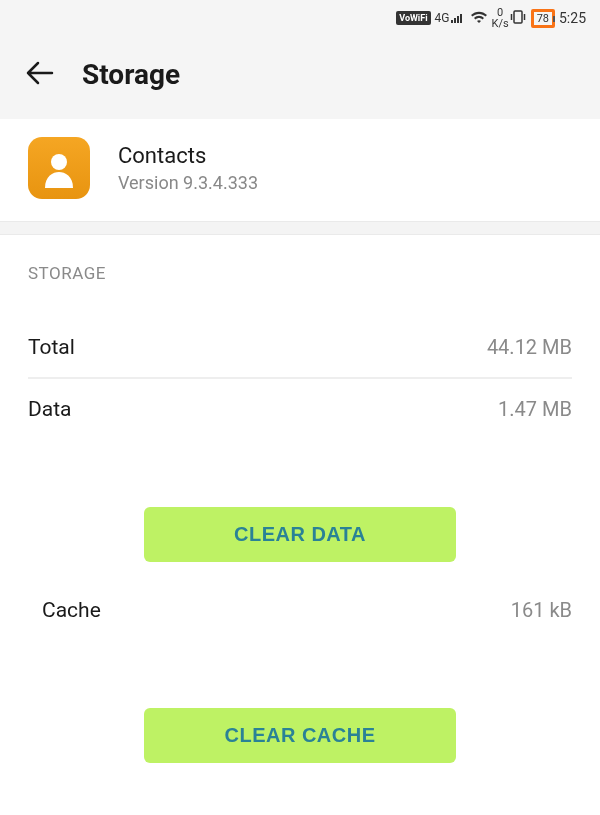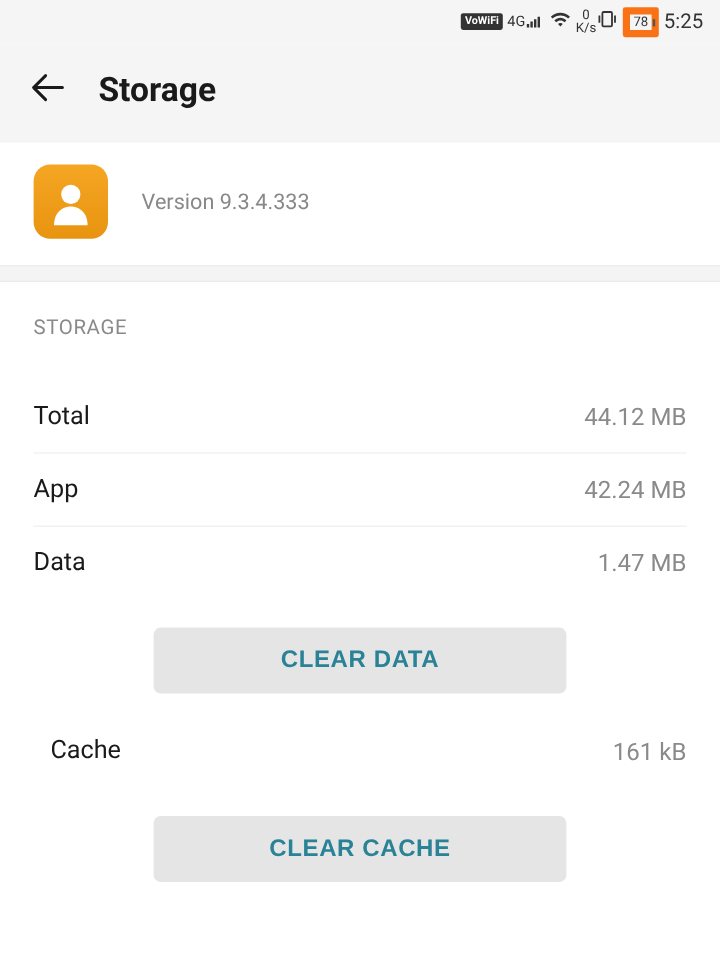--- a/index.html
+++ b/index.html
@@ -26,21 +26,21 @@
       background: #333;
       color: #fff;
       font-size: 9px;
       font-weight: bold;
       padding: 2px 3px;
       border-radius: 2px;
     }
     .signal-4g { font-size: 12px; display: flex; align-items: center; }
     .speed { font-size: 11px; line-height: 1; text-align: center; }
     .battery-box {
-      border: 6px solid #f97316;
+      border: 3px solid #f97316;
       border-radius: 2px;
       padding: 0 3px;
       font-size: 11px;
       position: relative;
     }
     .battery-box::after {
       content: '';
       position: absolute;
       right: -3px;
       top: 4px;
@@ -105,30 +105,31 @@
     }
     .row-label { font-size: 21px; color: #1a1a1a; }
     .row-value { font-size: 20px; color: #8a8a8a; }
     .divider { border: none; border-top: 1px solid #eee; }
     .action-row {
       display: flex;
       justify-content: center;
       padding: 24px 0 32px 0;
     }
     .action-button {
-      background: #e5e5e5;
+      background: #bef264;
       border: none;
       border-radius: 6px;
       padding: 16px 0;
-      width: 344px;
+      width: 312px;
       font-size: 20px;
       font-weight: 600;
       color: #2a8296;
       letter-spacing: 0.5px;
       cursor: pointer;
+      margin-top: 44px;
     }
   </style>
 </head>
 <body>
 
 <div class="status-bar">
   <div class="status-left">
     <span class="vowifi-badge">VoWiFi</span>
     <span class="signal-4g">
       <span>4G</span>
@@ -148,60 +149,57 @@
   </div>
   <div class="status-right">
     <span>
       <svg width="18" height="16" viewBox="0 0 18 16">
           <rect x="5" y="2" width="8" height="12" rx="1" fill="none" stroke="#333" stroke-width="1.5"></rect>
           <line x1="2.5" y1="5" x2="2.5" y2="11" stroke="#333" stroke-width="1.5"></line>
           <line x1="15.5" y1="5" x2="15.5" y2="11" stroke="#333" stroke-width="1.5"></line>
         </svg>
     </span>
     <span class="battery-box">78</span>
-    <span style="font-size:17px;">5:25</span>
+    <span style="font-size:14px;">5:25</span>
   </div>
 </div>
 
 <div class="header">
   <span class="back-arrow">
     <svg width="30" height="26" viewBox="0 0 30 26">
         <path d="M14 3 L4 13 L14 23 M4 13 L28 13" stroke="#1a1a1a" stroke-width="2.5" fill="none" stroke-linecap="round" stroke-linejoin="round"></path>
       </svg>
   </span>
   <span class="header-title">Storage</span>
 </div>
 
 <div class="app-info">
   <div class="app-icon">
     <svg width="40" height="40" viewBox="0 0 40 40">
         <circle cx="20" cy="14" r="8" fill="#fff"></circle>
         <path d="M6 40 C6 28 14 24 20 24 C26 24 34 28 34 40 Z" fill="#fff"></path>
       </svg>
   </div>
   <div class="app-name-row">
+    <span class="app-name">Contacts</span>
     <span class="app-version">Version 9.3.4.333</span>
   </div>
 </div>
 
 <div class="separator-band"></div>
 
 <div class="section">
   <div class="section-label">STORAGE</div>
 
   <div class="row">
     <span class="row-label">Total</span>
     <span class="row-value">44.12 MB</span>
   </div>
   <hr class="divider">
 
-  <div class="row">
-    <span class="row-label">App</span>
-    <span class="row-value">42.24 MB</span>
-  </div>
   <hr class="divider">
 
   <div class="row">
     <span class="row-label">Data</span>
     <span class="row-value">1.47 MB</span>
   </div>
 
   <div class="action-row">
     <button class="action-button">CLEAR DATA</button>
   </div>

